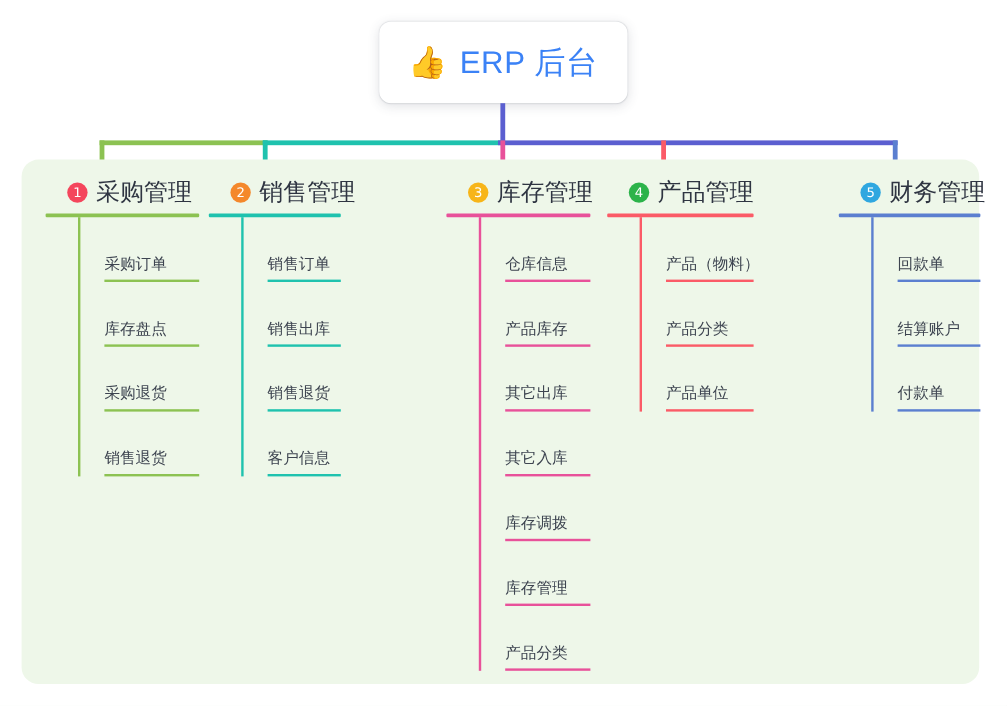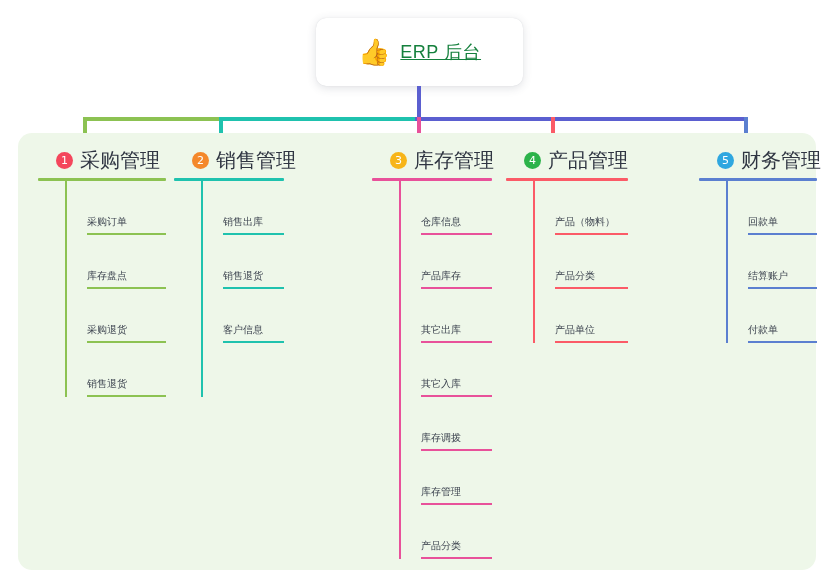--- a/index.html
+++ b/index.html
@@ -22,25 +22,24 @@
     left: 316px; top: 18px;
     width: 207px; height: 68px;
     background: #ffffff;
     border-radius: 10px;
     box-shadow: 0 2px 10px rgba(60,70,90,.16), 0 0 1px rgba(60,70,90,.18);
     display: flex; align-items: center; justify-content: center;
     gap: 10px;
   }
   .title-emoji { font-size: 26px; line-height: 1; }
   .title-text {
-    font-size: 18px;
-    color: #15803d;
+    font-size: 26px;
+    color: #3b82f6;
     letter-spacing: .5px;
     white-space: nowrap;
-    text-decoration: underline;
   }
 
   
   .conn { position: absolute; }
   .vline { width: 4px; }
   .hline { height: 4px; }
 
   
   .panel {
     position: absolute;
@@ -97,21 +96,21 @@
   }
   .leaf {
     position: relative;
     height: 54px;
     padding-left: 22px;
     display: flex;
     flex-direction: column;
     justify-content: flex-end;
   }
   .leaf-label {
-    font-size: 10px;
+    font-size: 13px;
     color: #3d4450;
     white-space: nowrap;
     padding-bottom: 4px;
   }
   .leaf-underline {
     height: 2px;
     width: 100%;
   }
 </style>
 </head>
@@ -167,20 +166,24 @@
       </div>
       <div class="column" style="left: 156px; width: 110px;">
         <div class="col-head">
           <span class="badge" style="background: rgb(244, 136, 43);">2</span>
           <span class="col-title">销售管理</span>
         </div>
         <div class="col-underline" style="background: rgb(31, 194, 174);"></div>
         <div class="col-body">
           <div class="spine" style="background: rgb(31, 194, 174); height: 216px;"></div>
           <div class="leaf">
+            <div class="leaf-label">销售订单</div>
+            <div class="leaf-underline" style="background: rgb(31, 194, 174);"></div>
+          </div>
+          <div class="leaf">
             <div class="leaf-label">销售出库</div>
             <div class="leaf-underline" style="background: rgb(31, 194, 174);"></div>
           </div>
           <div class="leaf">
             <div class="leaf-label">销售退货</div>
             <div class="leaf-underline" style="background: rgb(31, 194, 174);"></div>
           </div>
           <div class="leaf">
             <div class="leaf-label">客户信息</div>
             <div class="leaf-underline" style="background: rgb(31, 194, 174);"></div>

